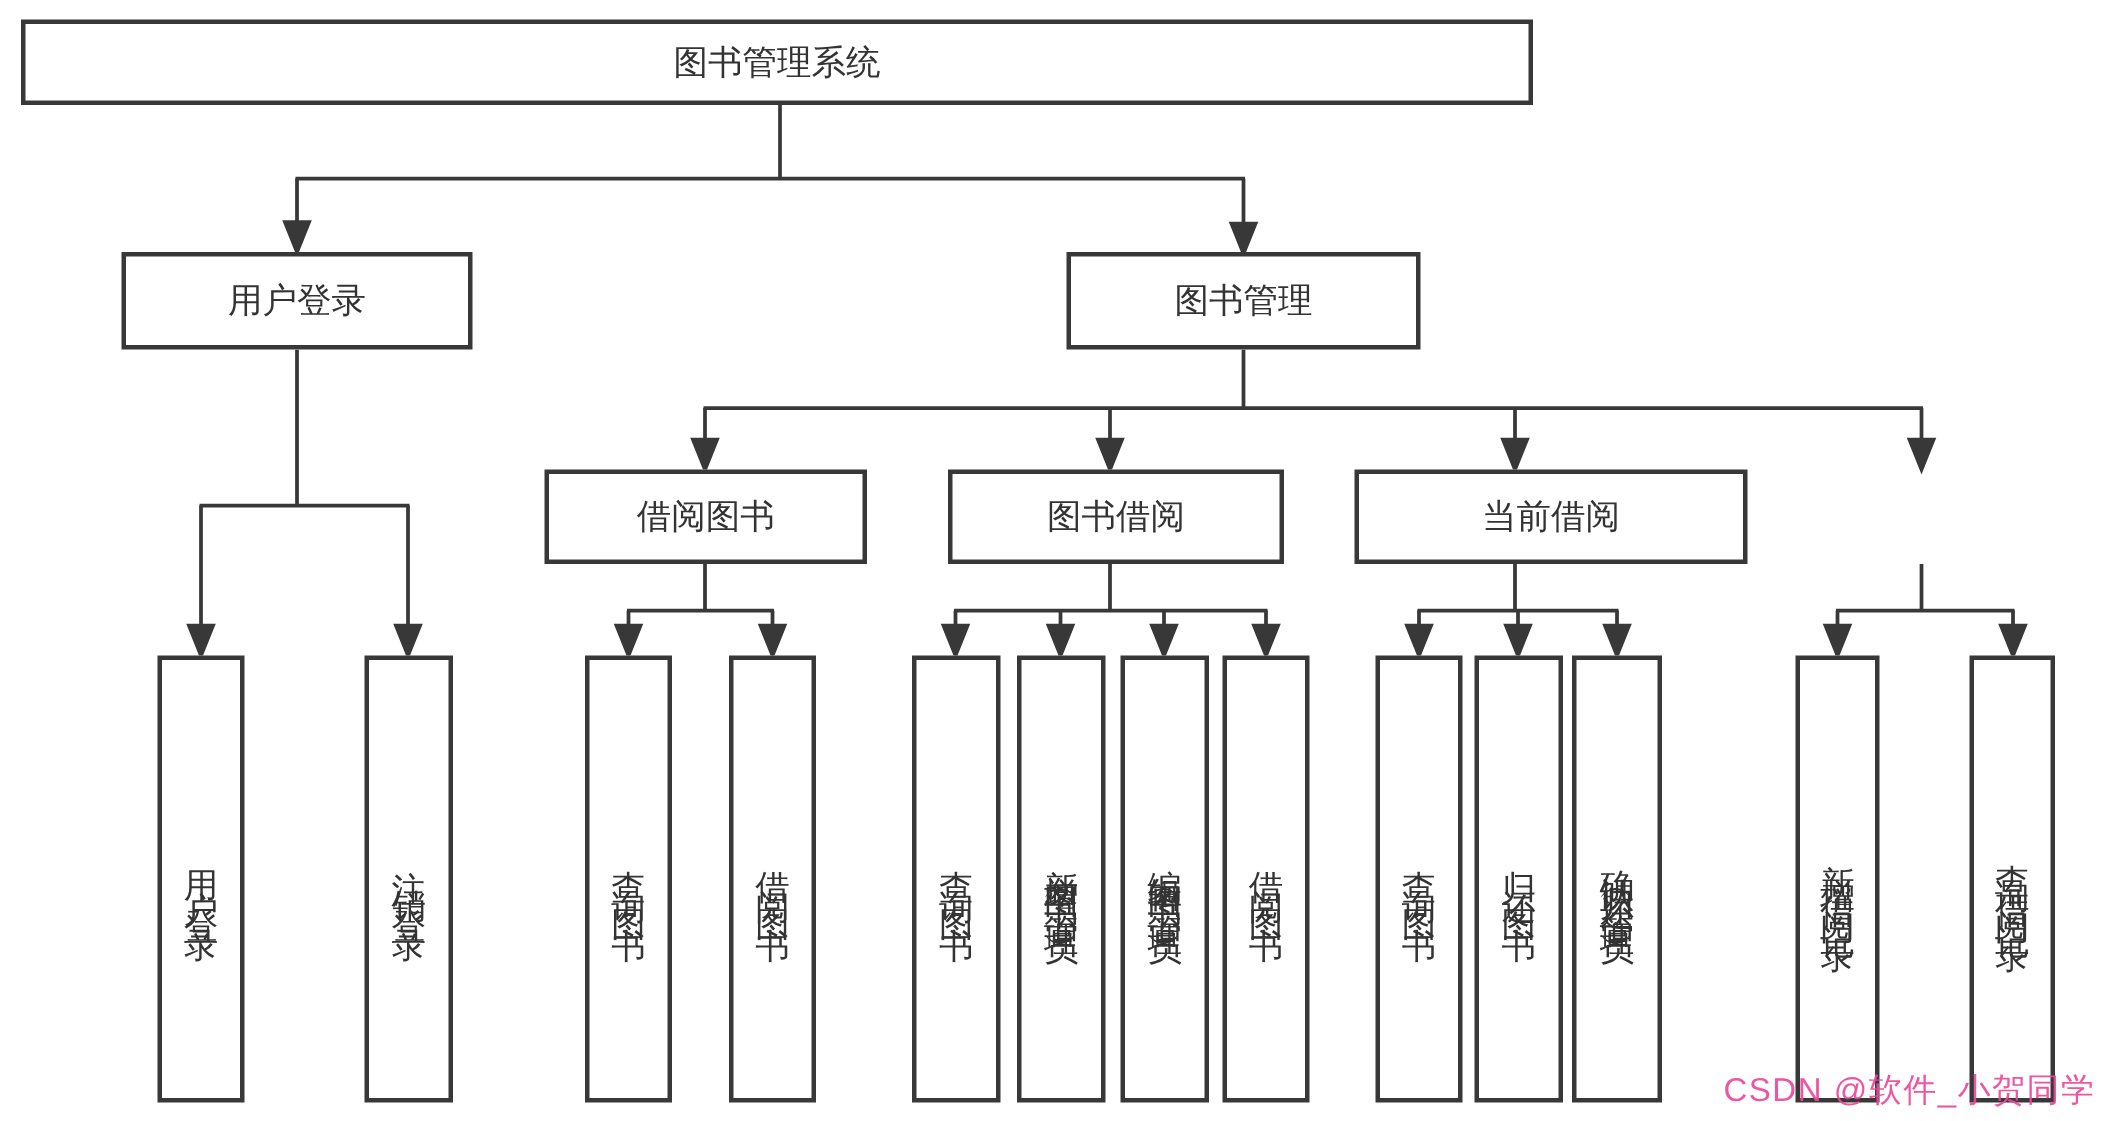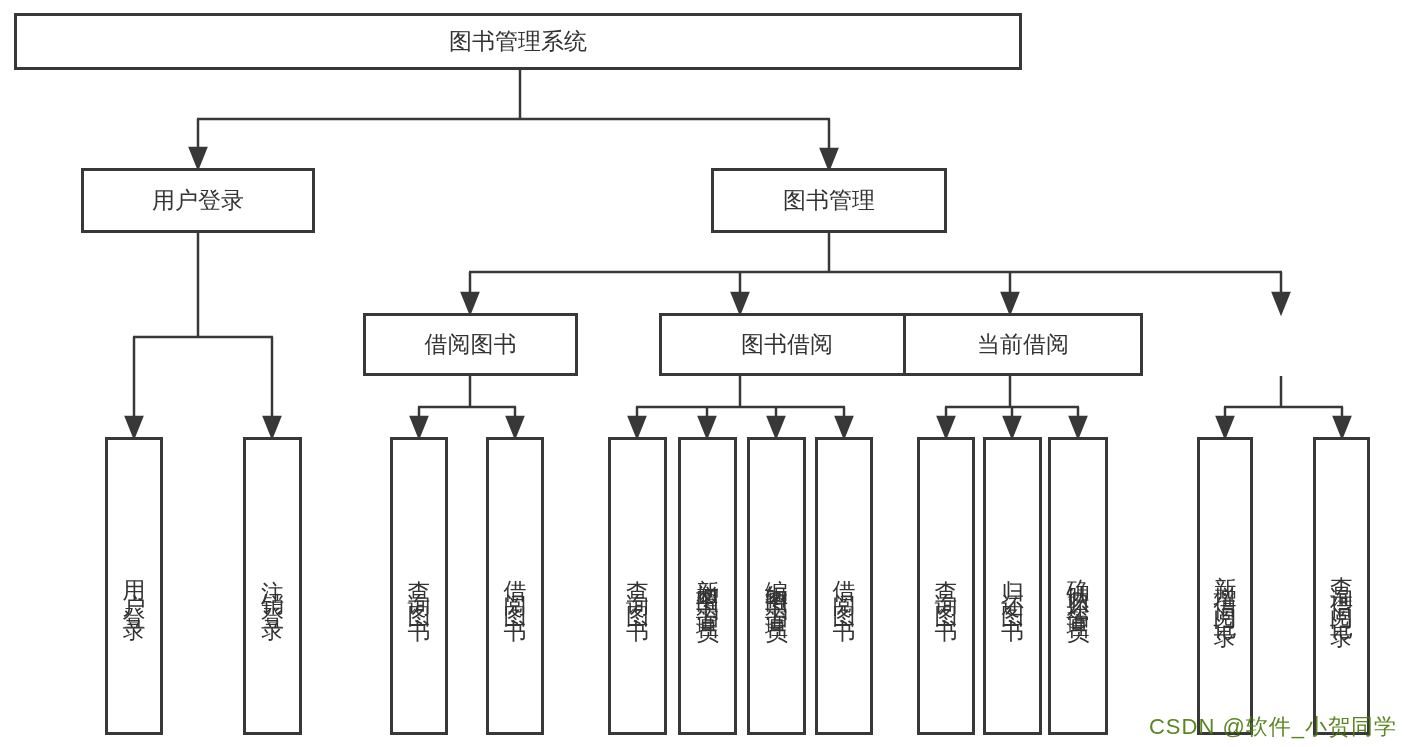--- a/index.html
+++ b/index.html
@@ -30,39 +30,39 @@
     font-size: 23px;
     line-height: 1;
     white-space: nowrap;
   }
   .root  { left: 14px;  top: 13px;  width: 1008px; height: 57px; }
   .lvl2  { top: 168px; height: 65px; }
   .n-user-login { left: 81px;  width: 234px; }
   .n-book-mgmt  { left: 711px; width: 236px; justify-content: center; }
   .lvl3  { top: 313px; height: 63px; }
   .n-l3-0 { left: 363px;  width: 215px; }
-  .n-l3-1 { left: 659px;  width: 256px; }
-  .n-l3-2 { left: 903px;  width: 240px; }
+  .n-l3-1 { left: 632px;  width: 224px; }
+  .n-l3-2 { left: 903px;  width: 262px; }
   .n-l3-3 { left: 1172px; width: 217px; }
   .leaf {
     top: 437px;
     height: 298px;
     writing-mode: vertical-rl;
     text-orientation: mixed;
     letter-spacing: 13px;
     padding-top: 4px;
   }
   .leaf.long { letter-spacing: 6px; }
   .leaf.med  { letter-spacing: 10px; }
   .watermark {
     position: absolute;
     right: 8px;
     top: 712px;
     font-size: 22px;
-    color: #4d7c0f;
+    color: #ec4899;
     opacity: 0.92;
     letter-spacing: 1px;
     z-index: 5;
     white-space: nowrap;
   }
 </style>
 </head>
 <body>
 
 <div class="canvas">

